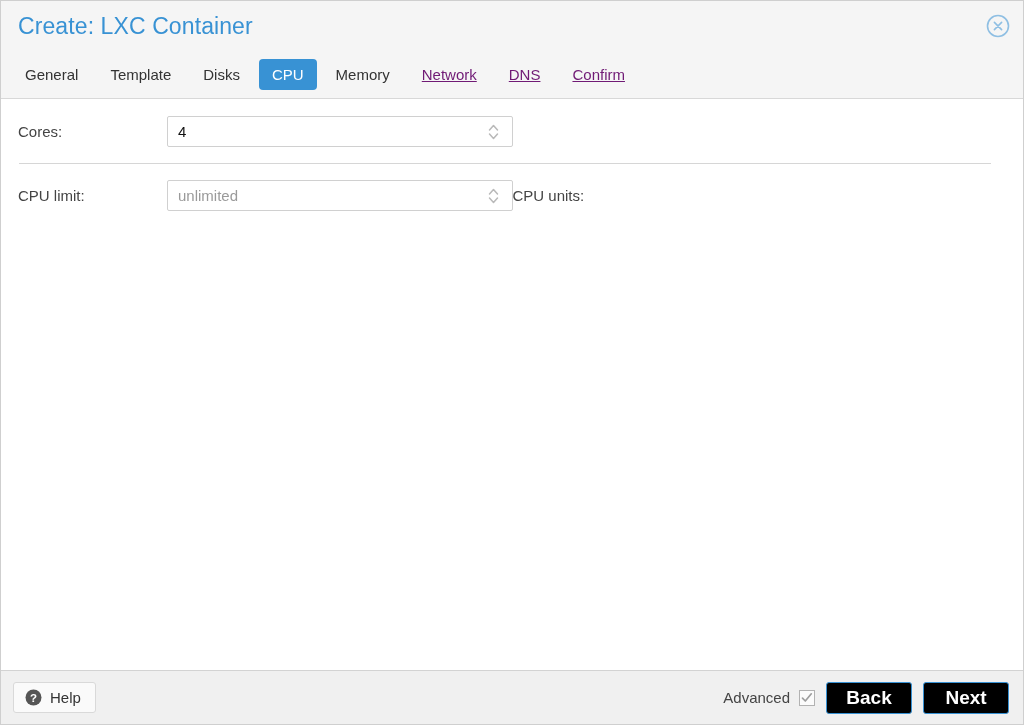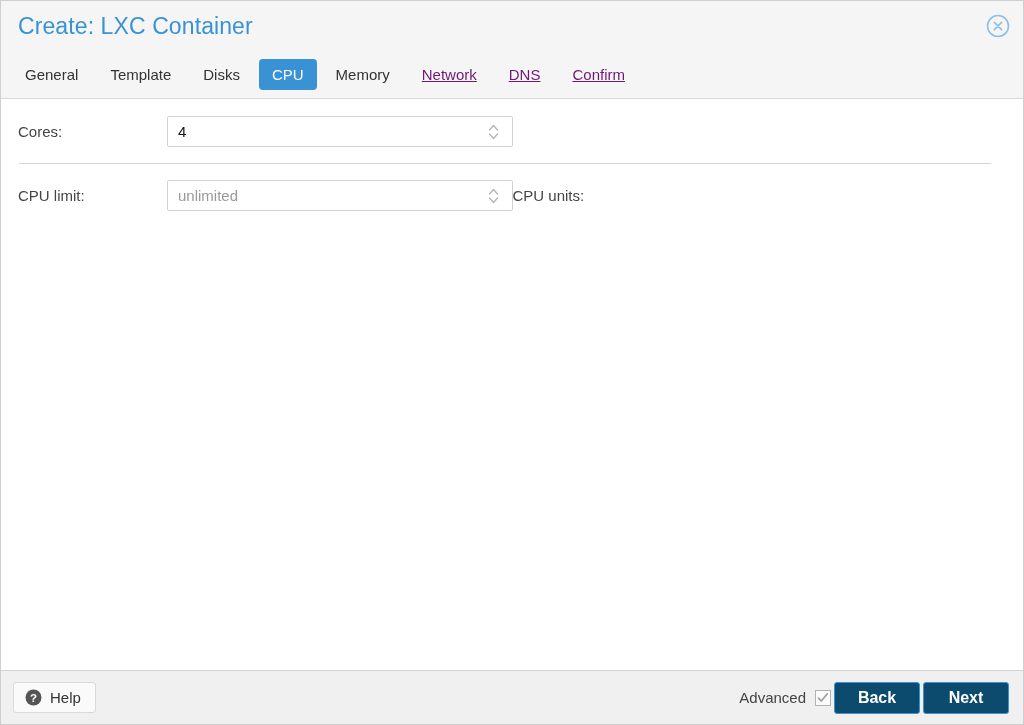--- a/index.html
+++ b/index.html
@@ -203,21 +203,21 @@
     font-size: 15px;
     color: #333333;
     cursor: pointer;
     box-sizing: border-box;
   }
   .help-icon { display: block; }
 
   .footer-right {
     display: flex;
     align-items: center;
-    gap: 3px;
+    gap: 11px;
   }
 
   .advanced-wrap {
     display: flex;
     align-items: center;
     gap: 9px;
     cursor: pointer;
   }
   .advanced-label {
     font-size: 15px;
@@ -231,28 +231,28 @@
     background: #fbfbfb;
     box-sizing: border-box;
     display: flex;
     align-items: center;
     justify-content: center;
     cursor: pointer;
   }
   .checkbox svg { display: block; }
 
   .btn {
-    background: #0c4a6e;
+    background: #000000;
     color: #ffffff;
     border: 1px solid #3892d4;
     border-radius: 3px;
     height: 32px;
     min-width: 86px;
     padding: 0 16px;
-    font-size: 16px;
+    font-size: 19px;
     font-weight: bold;
     line-height: 30px;
     text-align: center;
     cursor: pointer;
     box-sizing: border-box;
     font-family: "Liberation Sans", sans-serif;
   }
 </style>
 </head>
 <body>

